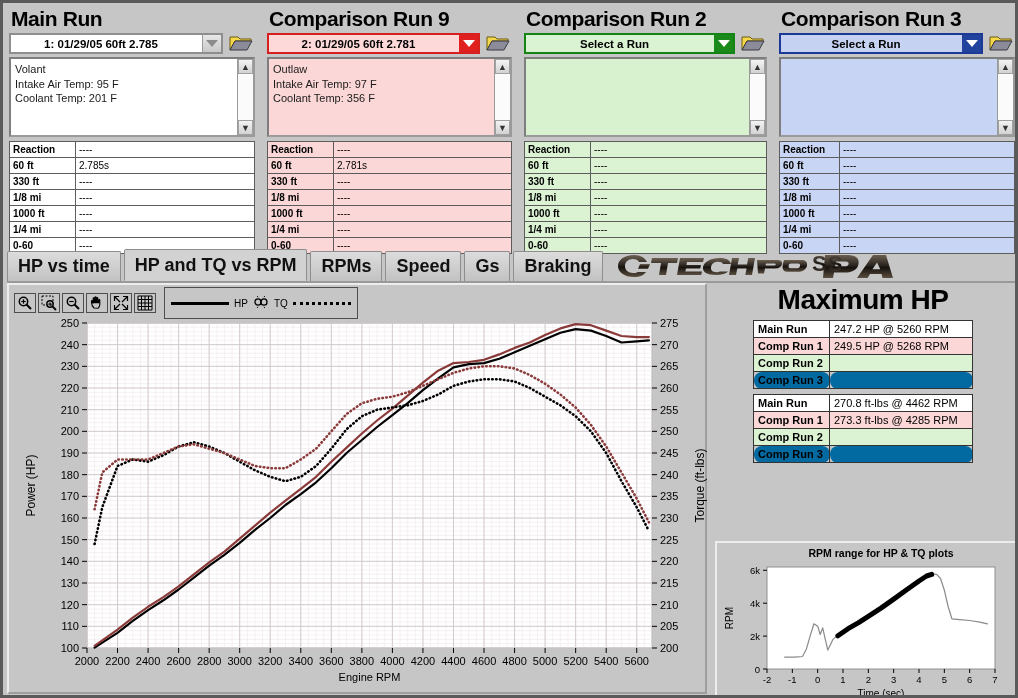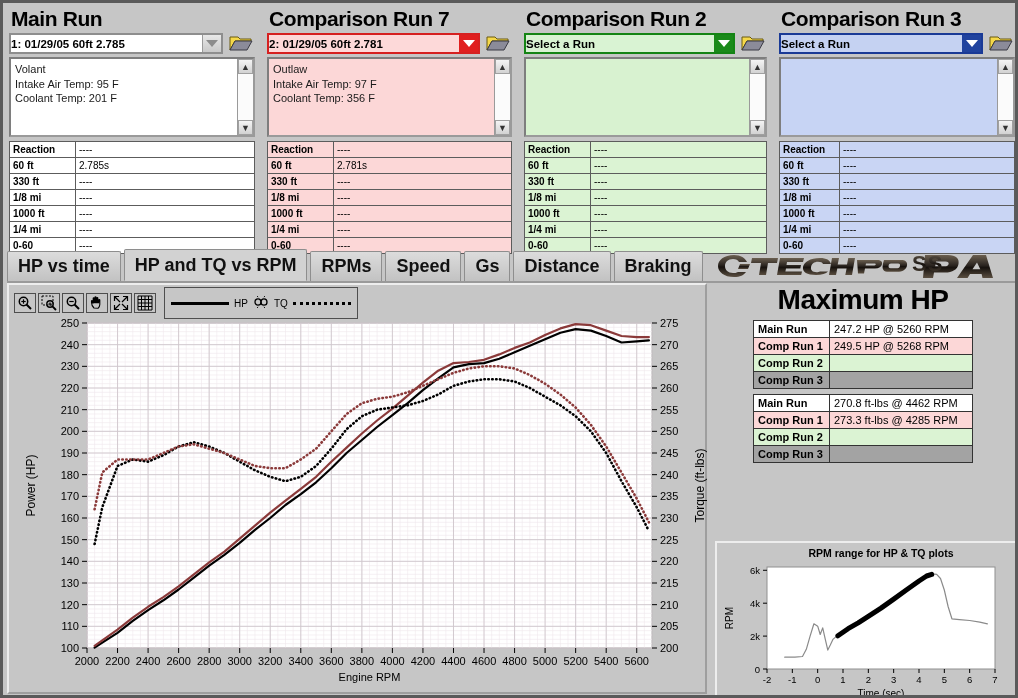--- a/index.html
+++ b/index.html
@@ -53,21 +53,21 @@
     border: 2px solid #7d7d7d;
     background: #fff;
     overflow: hidden;
   }
   .combo.c0 { border-color: #8e8e8e; }
   .combo.c1 { border: 2px solid #d62020; background: #fdd9d9; }
   .combo.c2 { border: 2px solid #148414; background: #d9f3d3; }
   .combo.c3 { border: 2px solid #1a3a96; background: #c5d2f2; }
   .combo-text {
     flex: 1 1 auto;
-    text-align: left;
+    text-align: center;
     font-size: 11.5px;
     font-weight: bold;
     color: #000;
     padding-right: 11px;
     white-space: nowrap;
     overflow: hidden;
   }
   .combo.c0 .combo-text { font-weight: bold; }
   .combo-arrow {
     flex: 0 0 19px;
@@ -253,21 +253,21 @@
     font-size: 11px;
     height: 17px;
     padding: 0 4px;
     color: #000;
     white-space: nowrap;
   }
   .maxtable td.k { width: 76px; font-weight: bold; }
   .row-m td { background: #fff; }
   .row-c1 td { background: #fcd7d7; }
   .row-c2 td { background: #dbf3d3; }
-  .row-c3 td { background: #a3a3a3; }
+  .row-c3 td { background: #0369a1; border-radius: 8px; }
 
   #rpm-panel {
     position: absolute; left: 4px; top: 238px;
     width: 328px; height: 168px;
     background: #c6c6c6;
     border: 2px solid #9e9e9e;
     border-top-color: #ededed; border-left-color: #ededed; margin-top: 20px;
   }
 
   text { font-family: "Liberation Sans", sans-serif; }
@@ -333,21 +333,21 @@
             </tr>
             <tr>
               <td class="k">0-60</td>
               <td>----</td>
             </tr>
           </tbody>
         </table>
     </div>
 
     <div class="run-panel p1">
-      <div class="run-title">Comparison Run 7</div>
+      <div class="run-title">Comparison Run 9</div>
       <div class="combo-row">
         <div class="combo c1">
           <span class="combo-text">2:   01/29/05 60ft 2.781</span>
           <span class="combo-arrow">
               <span class="tri"></span>
             </span>
         </div>
         <div class="folder-btn">
           <svg class="folder-ico" viewBox="0 0 24 17">
             <path d="M1 15 L1 2 L9 2 L11 4 L22 4 L22 6 L6 6 L1 15 Z" fill="#f5d84a" stroke="#6b5a10" stroke-width="1"></path>
@@ -516,21 +516,20 @@
     </div>
   </div>
 
   <div id="tabbar">
 
     <div class="tab">HP vs time</div>
       <div class="tab active">HP and TQ vs RPM</div>
       <div class="tab">RPMs</div>
       <div class="tab">Speed</div>
       <div class="tab">Gs</div>
-      <div class="tab">Distance</div>
       <div class="tab">Braking</div>
       <div id="logo">
       <svg width="284" height="28" viewBox="0 0 284 28">
         <defs>
           <linearGradient id="lgrad" x1="0" y1="0" x2="0" y2="1">
             <stop offset="0%" stop-color="#6b5f50"></stop>
             <stop offset="45%" stop-color="#2b2520"></stop>
             <stop offset="55%" stop-color="#17120e"></stop>
             <stop offset="100%" stop-color="#5a4e40"></stop>
           </linearGradient>

